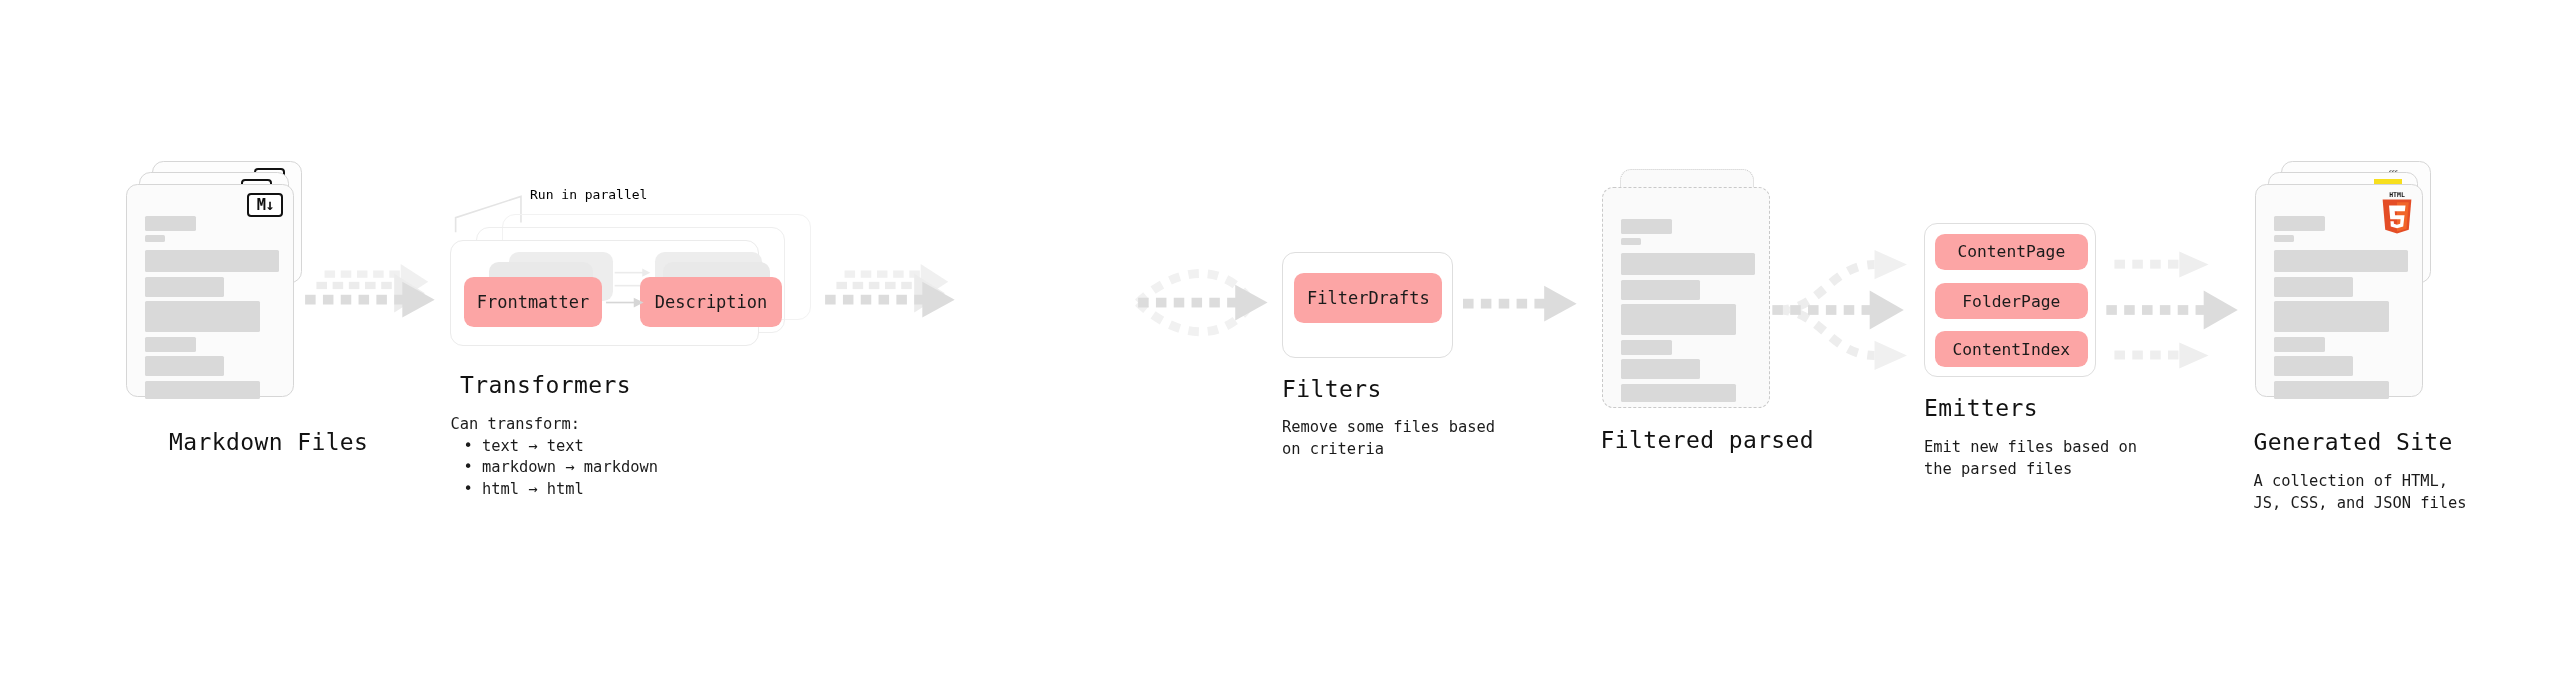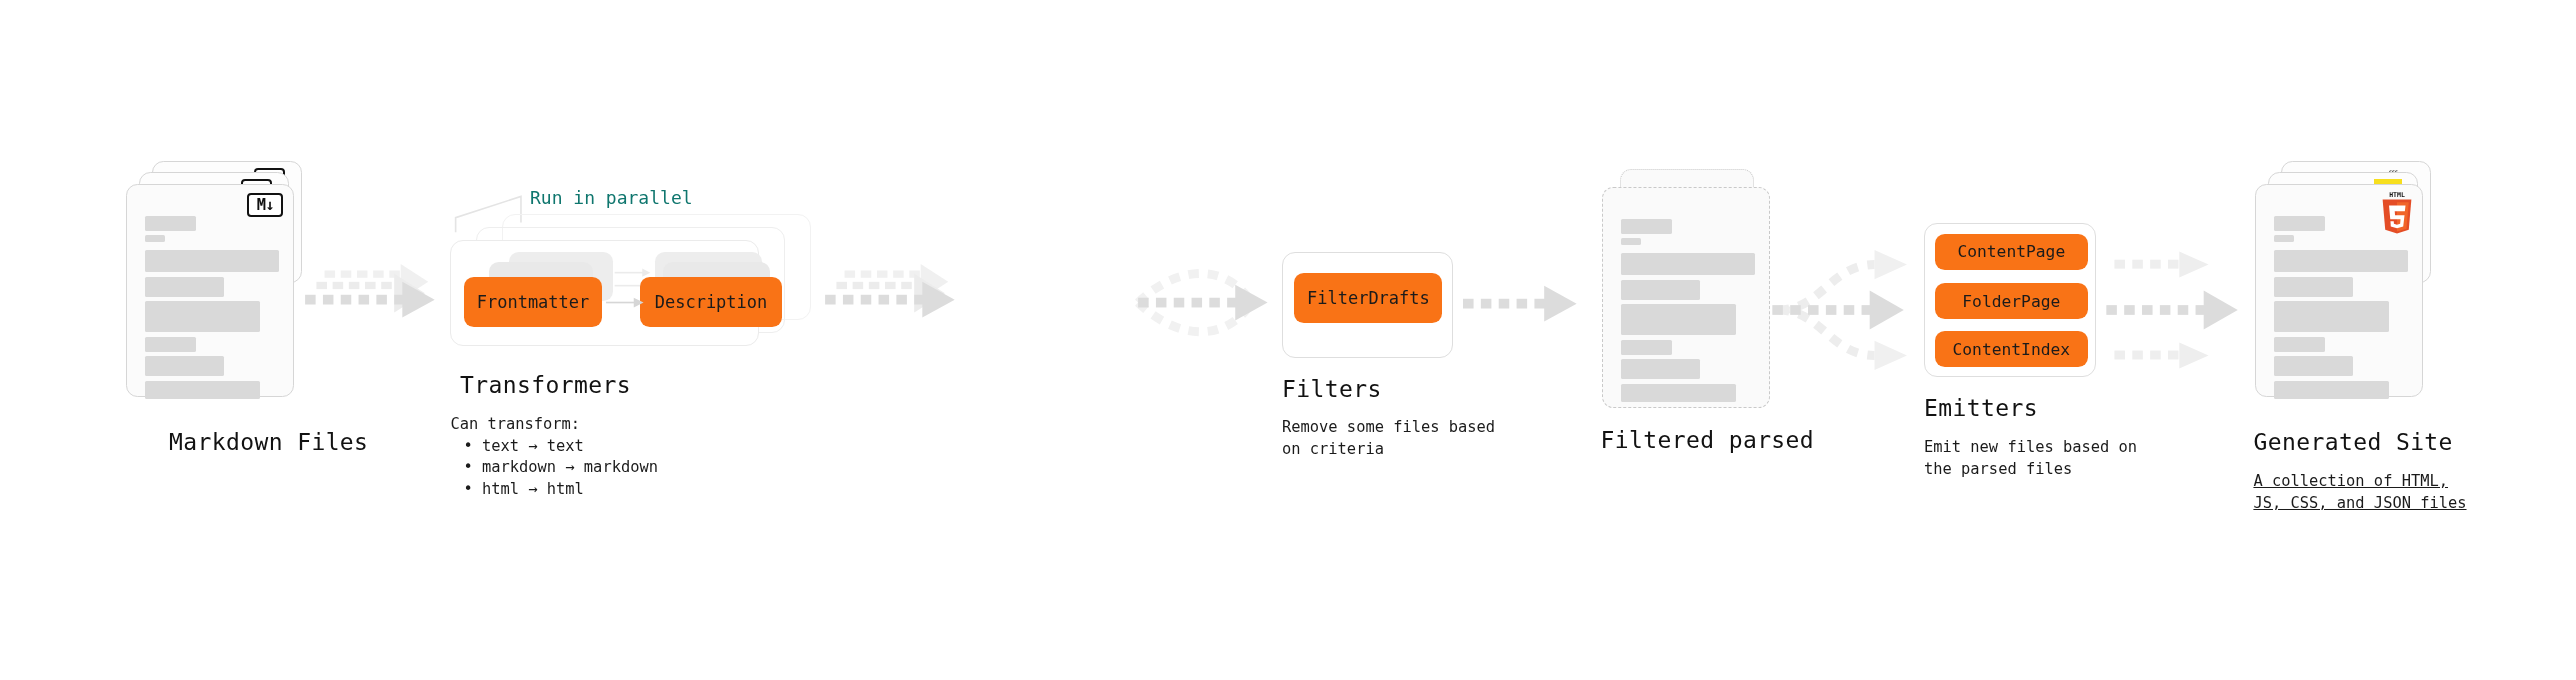--- a/index.html
+++ b/index.html
@@ -60,21 +60,21 @@
     position:absolute;
     border:1.6px solid #dedede;
     border-radius:13px;
     background:#ffffff;
   }
   .group-box.faint   { border-color:#eeeeee; background:transparent; }
   .group-box.faint2  { border-color:#f2f2f2; background:transparent; }
 
   .pill {
     position:absolute;
-    background:#f97316;
+    background:#fca5a5;
     border-radius:9.8px;
     display:flex; align-items:center; justify-content:center;
     font-size:17px; color:#1b1b1b;
     white-space:nowrap;
   }
   .pill.g1 { background:#e9e9e9; color:transparent; }
   .pill.g2 { background:#ededed; color:transparent; }
 
   
   .title {
@@ -93,22 +93,22 @@
   }
   .bullets {
     position:absolute;
     font-size:15.4px;
     color:#1b1b1b;
     line-height:1.45;
     white-space:pre;
   }
   .annot {
     position:absolute;
-    font-size:18px;
-    color:#0f766e;
+    font-size:13px;
+    color:#000000;
     white-space:nowrap;
   }
 
   svg { position:absolute; overflow:visible; display:block; }
   .noclick { pointer-events:none; }
 </style>
 </head>
 <body>
 
 <div id="canvas">
@@ -365,18 +365,18 @@
         <div class="skel" style="left:18px; top:65px;  width:134px; height:22px;"></div>
         <div class="skel" style="left:18px; top:92px; width:79px;  height:19.5px;"></div>
         <div class="skel" style="left:18px; top:116px; width:115px; height:31px;"></div>
         <div class="skel" style="left:18px; top:152px; width:51px;  height:14.6px;"></div>
         <div class="skel" style="left:18px; top:171px; width:79px;  height:19.5px;"></div>
         <div class="skel" style="left:18px; top:196px; width:115px; height:18px;"></div>
       </div>
     </div>
 
     <div class="title" style="left:-1.6px; top:268px;">Generated Site</div>
-    <div class="sub" style="left:-1.6px; top:309px;text-decoration:underline;">A collection of HTML,
+    <div class="sub" style="left:-1.6px; top:309px;">A collection of HTML,
 JS, CSS, and JSON files</div>
   </div>
 
 </div>
 
 
 </body></html>

